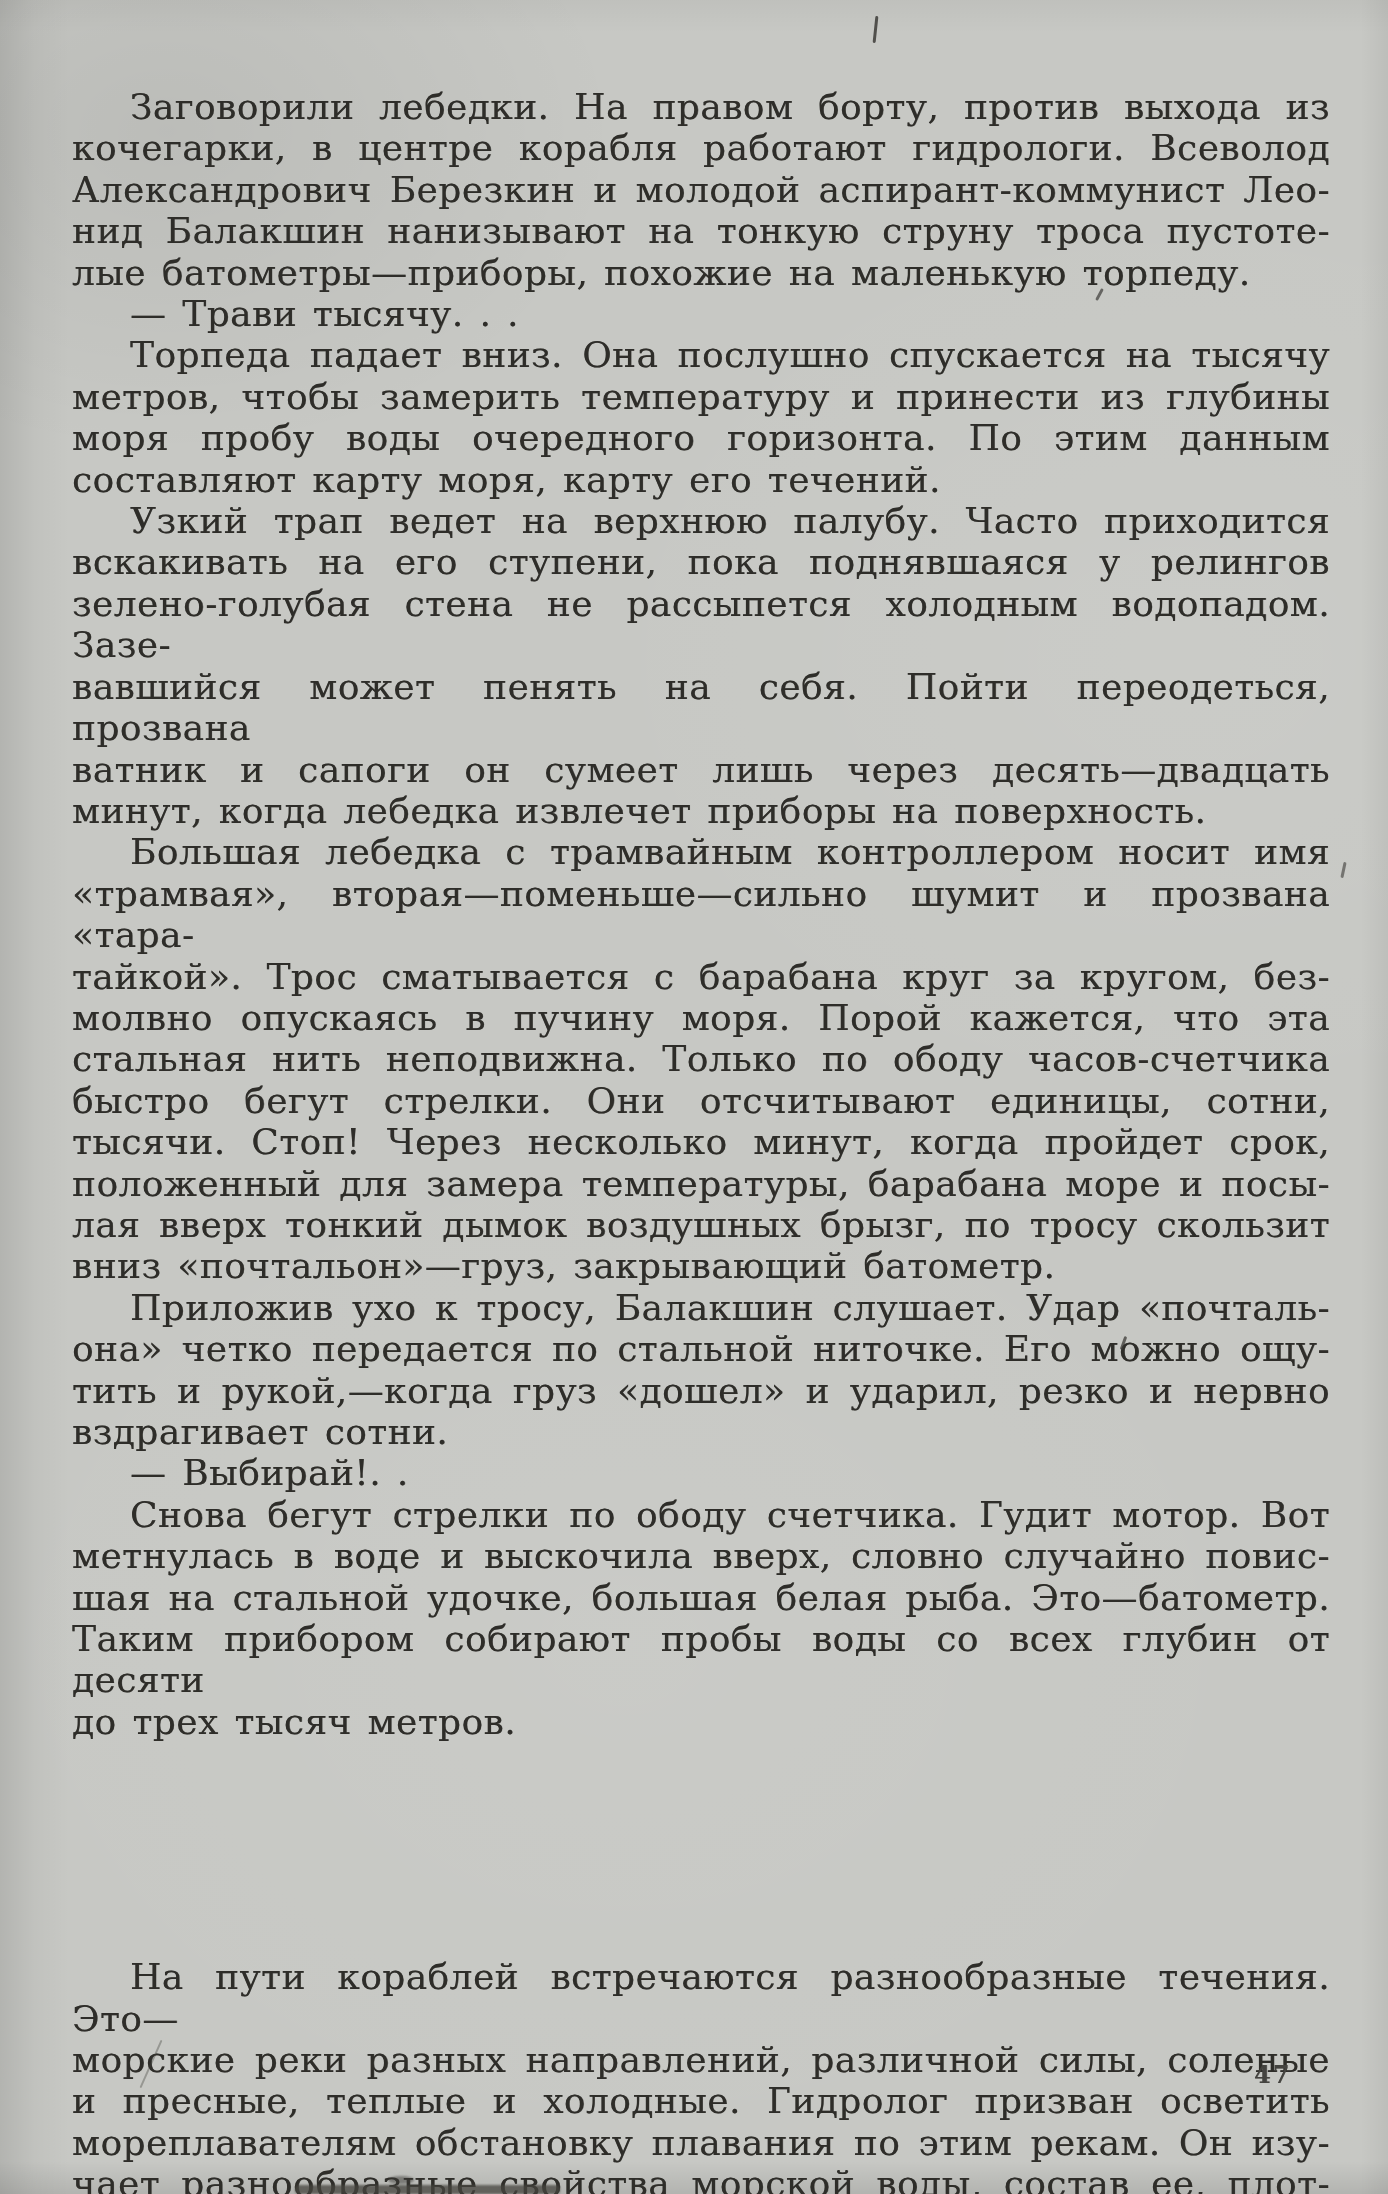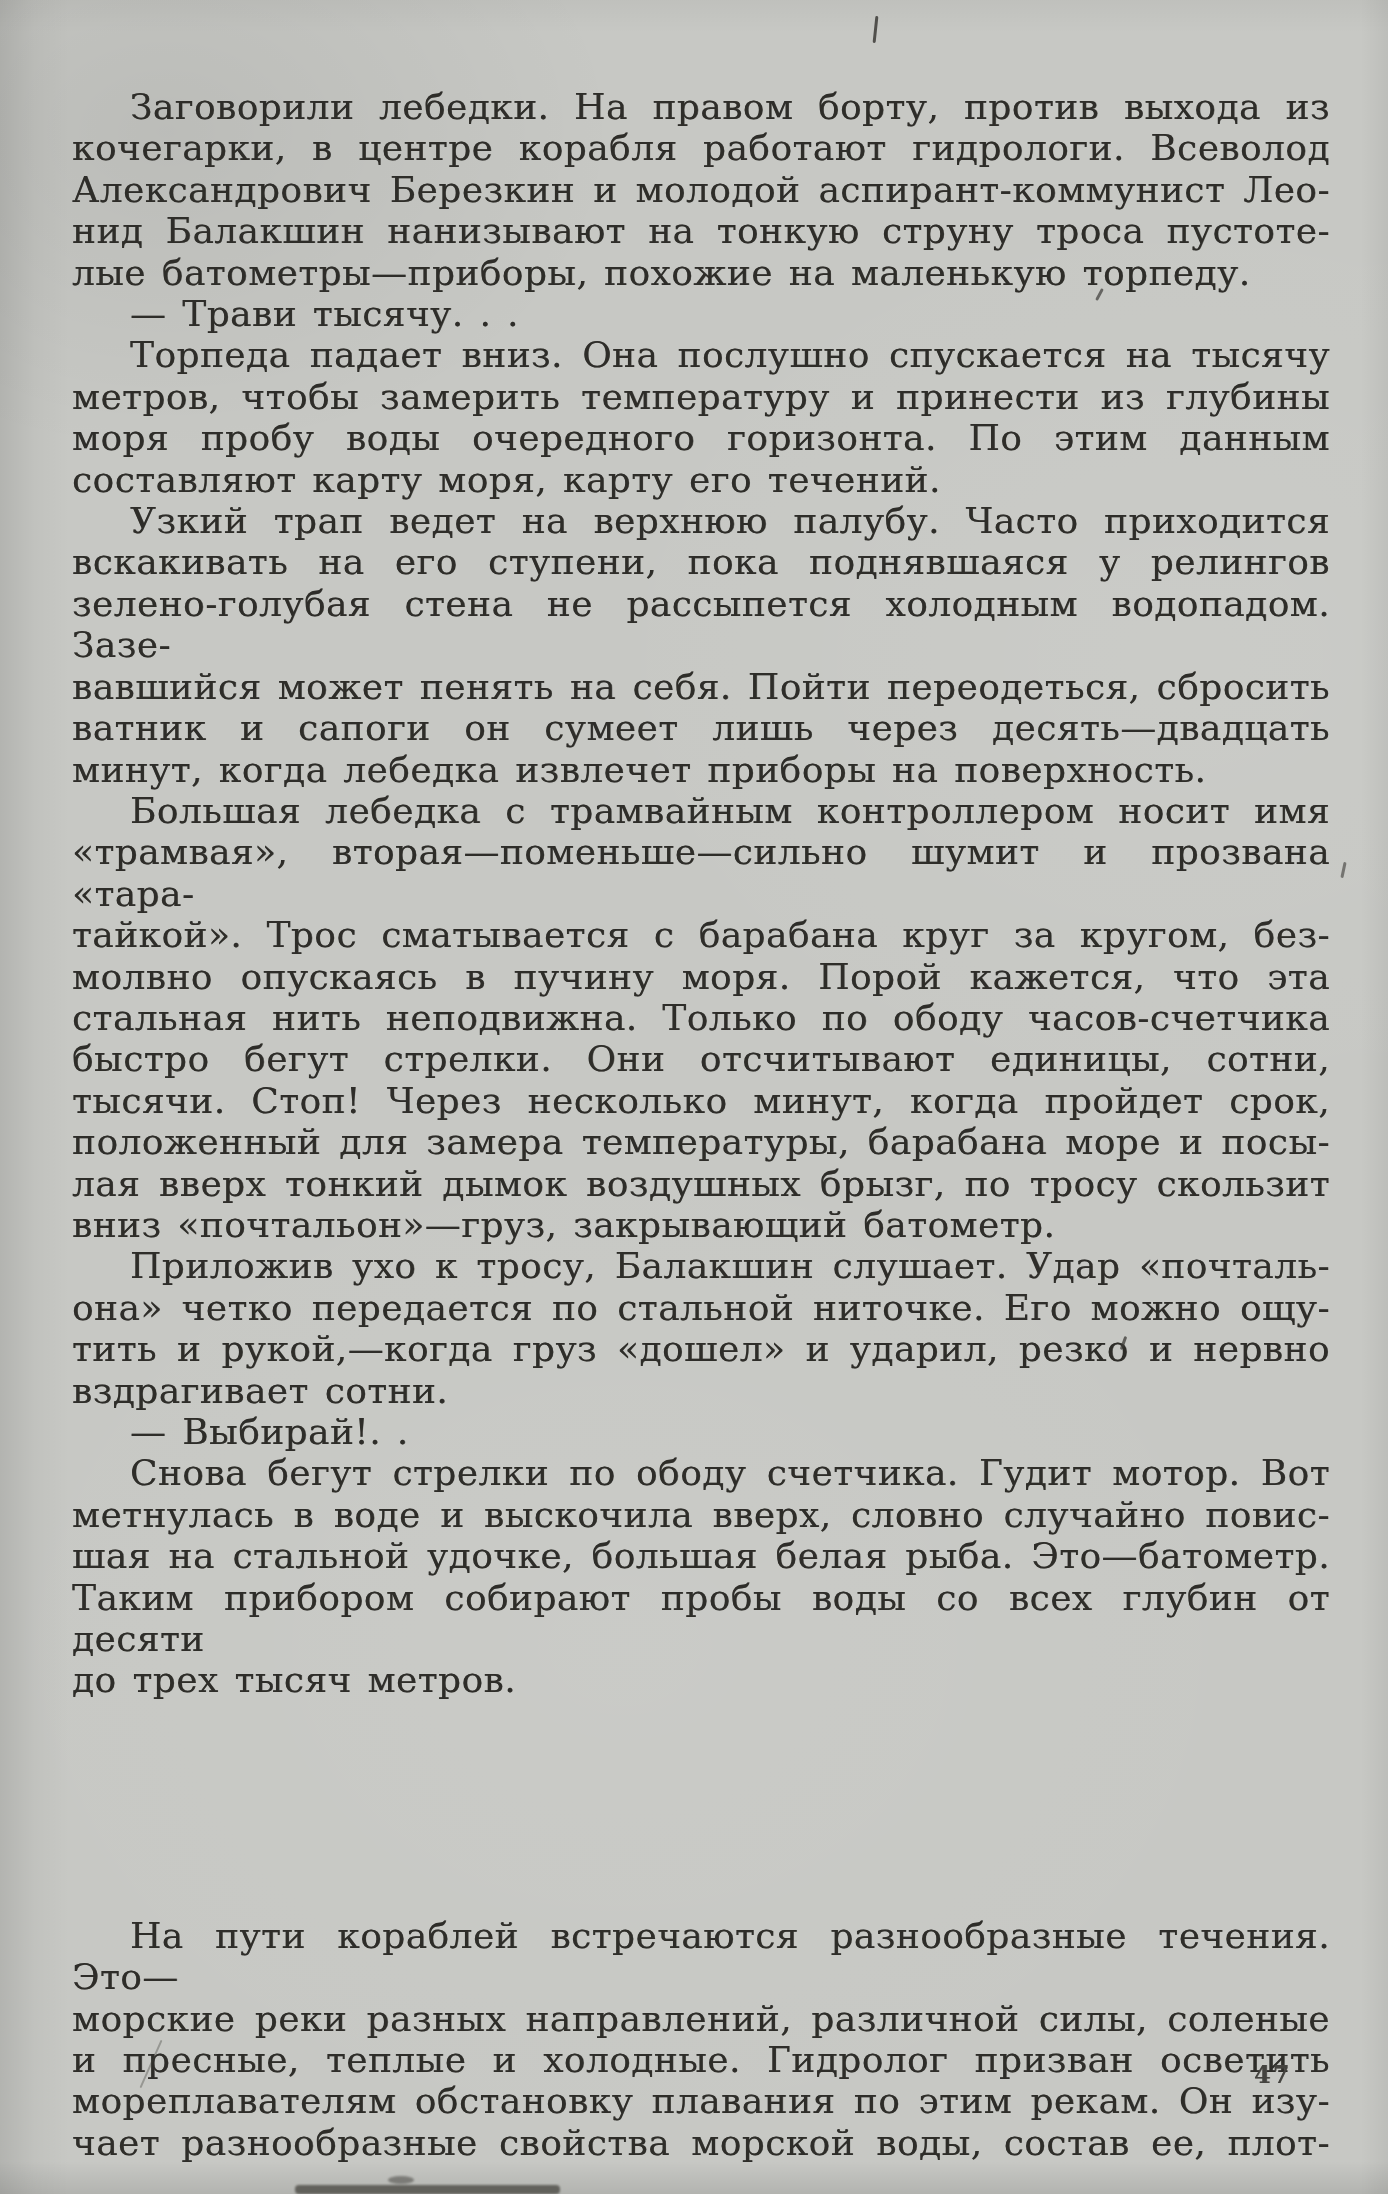--- a/index.html
+++ b/index.html
@@ -65,21 +65,21 @@
       <div class="para body">
         <div class="line first">Торпеда падает вниз. Она послушно спускается на тысячу</div>
         <div class="line">метров, чтобы замерить температуру и принести из глубины</div>
         <div class="line">моря пробу воды очередного горизонта. По этим данным</div>
         <div class="line last">составляют карту моря, карту его течений.</div>
       </div>
       <div class="para body">
         <div class="line first">Узкий трап ведет на верхнюю палубу. Часто приходится</div>
         <div class="line">вскакивать на его ступени, пока поднявшаяся у релингов</div>
         <div class="line">зелено-голубая стена не рассыпется холодным водопадом. Зазе-</div>
-        <div class="line">вавшийся может пенять на себя. Пойти переодеться, сбросить</div>
+        <div class="line">вавшийся может пенять на себя. Пойти переодеться, прозвана</div>
         <div class="line">ватник и сапоги он сумеет лишь через десять—двадцать</div>
         <div class="line last">минут, когда лебедка извлечет приборы на поверхность.</div>
       </div>
       <div class="para body">
         <div class="line first">Большая лебедка с трамвайным контроллером носит имя</div>
         <div class="line">«трамвая», вторая—поменьше—сильно шумит и прозвана «тара-</div>
         <div class="line">тайкой». Трос сматывается с барабана круг за кругом, без-</div>
         <div class="line">молвно опускаясь в пучину моря. Порой кажется, что эта</div>
         <div class="line">стальная нить неподвижна. Только по ободу часов-счетчика</div>
         <div class="line">быстро бегут стрелки. Они отсчитывают единицы, сотни,</div>

